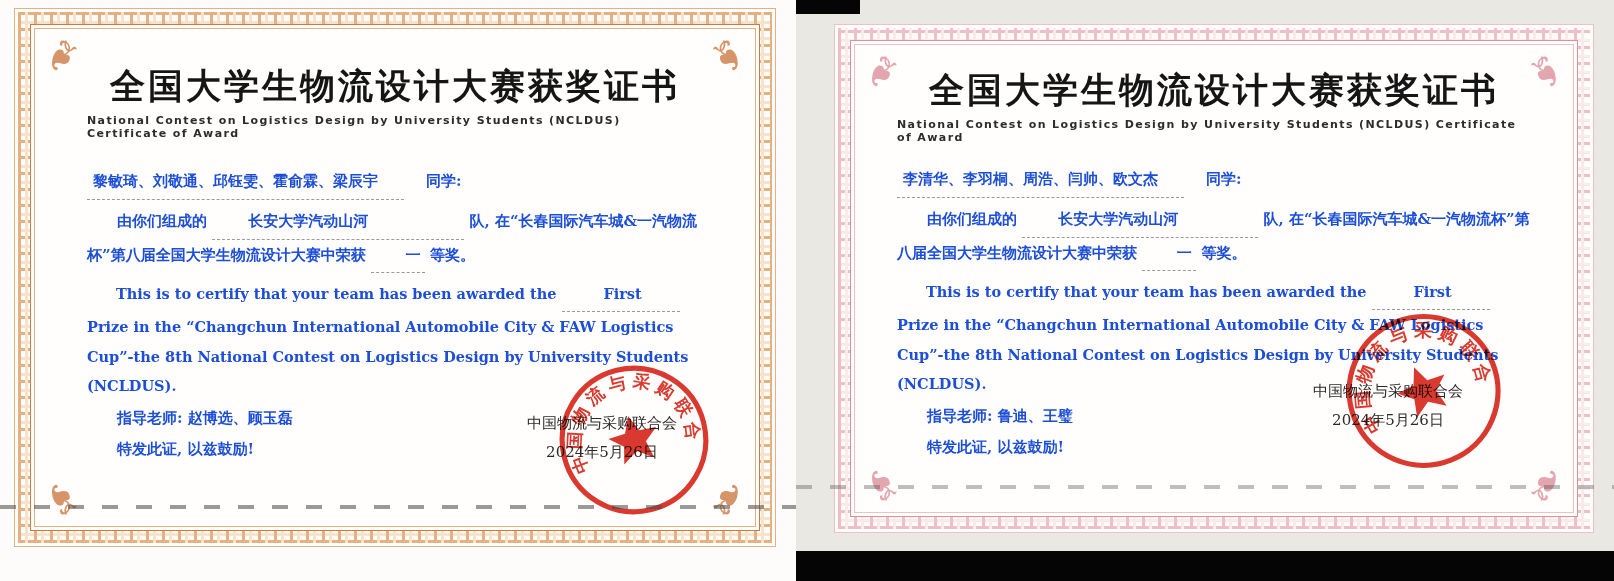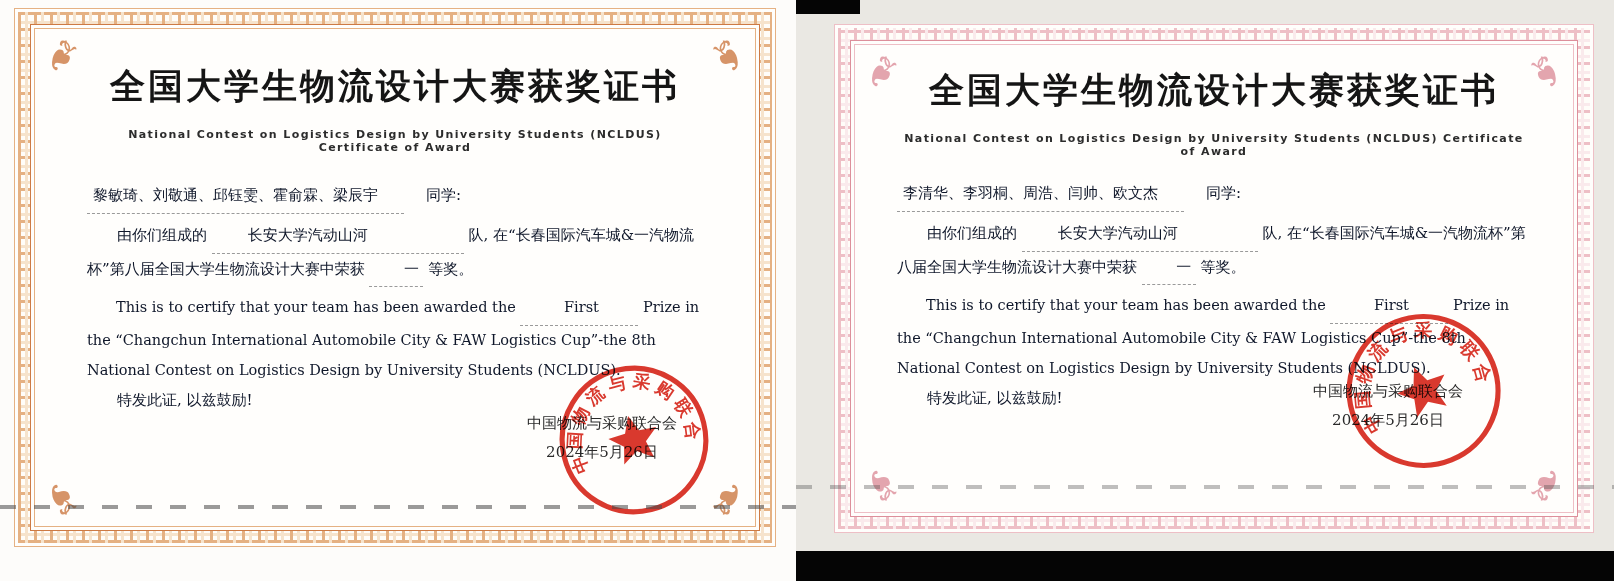--- a/index.html
+++ b/index.html
@@ -27,24 +27,24 @@
          font-family:"DejaVu Sans",sans-serif; pointer-events:none; }
   .orn.tl { top:4px;  left:8px;   transform:rotate(115deg); }
   .orn.tr { top:4px;  right:8px;  transform:rotate(245deg) scaleX(-1); }
   .orn.bl { bottom:4px; left:8px; transform:rotate(65deg) scaleX(-1); }
   .orn.br { bottom:4px; right:8px; transform:rotate(-65deg); }
 
   
   .content { position:relative; height:100%; padding:20px 52px 16px 52px; color:#1d1d1d; }
   .title { text-align:center; font-family:Liberation Serif, serif;
            font-weight:bold; font-size:35px; letter-spacing:3px; color:#151515; margin-top:14px; }
-  .subtitle { text-align:center; font-family:"DejaVu Sans","Liberation Sans",sans-serif;
-              font-size:11px; letter-spacing:1.4px; color:#2c2c2c; margin-top:18px; font-weight:bold; }
-
-  .para { font-size:15px; line-height:2.05; color:#0f172a; }
+  .subtitle { font-family:"DejaVu Sans","Liberation Sans",sans-serif;
+              font-size:11px; letter-spacing:1.4px; color:#2c2c2c; margin-top:4px; font-weight:bold; }
+
+  .para { font-size:15px; line-height:2.05; color:#1d4ed8;font-weight:bold; }
   .names-line { margin-top:26px; }
   .fill { border-bottom:1px dashed #9a9a9a; display:inline-block; }
   .fill-names { padding:0 26px 2px 6px; }
   .names-suffix { margin-left:22px; }
   .body-cn { margin-top:6px; text-indent:2em; }
   .fill-team  { min-width:252px; padding:0 4px 2px 6px; }
   .fill-grade { min-width:54px; text-align:center; padding-bottom:2px; }
   .body-en { margin-top:6px; text-indent:2em; font-size:14.5px; line-height:2.05; }
   .fill-prize { min-width:118px; text-align:center; padding:0 4px 2px 8px; text-indent:0; }
   .teacher-line { margin-top:2px; text-indent:2em; }
@@ -97,20 +97,24 @@
                   <span class="fill fill-grade">一</span>
                   <span>等奖。</span>
                 </div>
 
                 <div class="para body-en">
                   <span>This is to certify that your team has been awarded the</span>
                   <span class="fill fill-prize">First</span>
                   <span>Prize in the “Changchun International Automobile City &amp; FAW Logistics Cup”-the 8th National Contest on Logistics Design by University Students (NCLDUS).</span>
                 </div>
 
+                <div class="para teacher-line">
+                  <span>指导老师:</span>
+                  <span>赵博选、顾玉磊</span>
+                </div>
                 <div class="para closing-line">特发此证, 以兹鼓励!</div>
 
                 <div class="sign-block">
                   <div>中国物流与采购联合会</div>
                   <div>2024年5月26日</div>
                 </div>
 
                 <svg class="seal" viewBox="0 0 160 160">
                   <defs>
                       <path id="sealArc0" d="M 31 102 A 52 52 0 1 1 129 102"></path>
@@ -157,20 +161,24 @@
                   <span class="fill fill-grade">一</span>
                   <span>等奖。</span>
                 </div>
 
                 <div class="para body-en">
                   <span>This is to certify that your team has been awarded the</span>
                   <span class="fill fill-prize">First</span>
                   <span>Prize in the “Changchun International Automobile City &amp; FAW Logistics Cup”-the 8th National Contest on Logistics Design by University Students (NCLDUS).</span>
                 </div>
 
+                <div class="para teacher-line">
+                  <span>指导老师:</span>
+                  <span>鲁迪、王璧</span>
+                </div>
                 <div class="para closing-line">特发此证, 以兹鼓励!</div>
 
                 <div class="sign-block">
                   <div>中国物流与采购联合会</div>
                   <div>2024年5月26日</div>
                 </div>
 
                 <svg class="seal" viewBox="0 0 160 160">
                   <defs>
                       <path id="sealArc1" d="M 31 102 A 52 52 0 1 1 129 102"></path>

